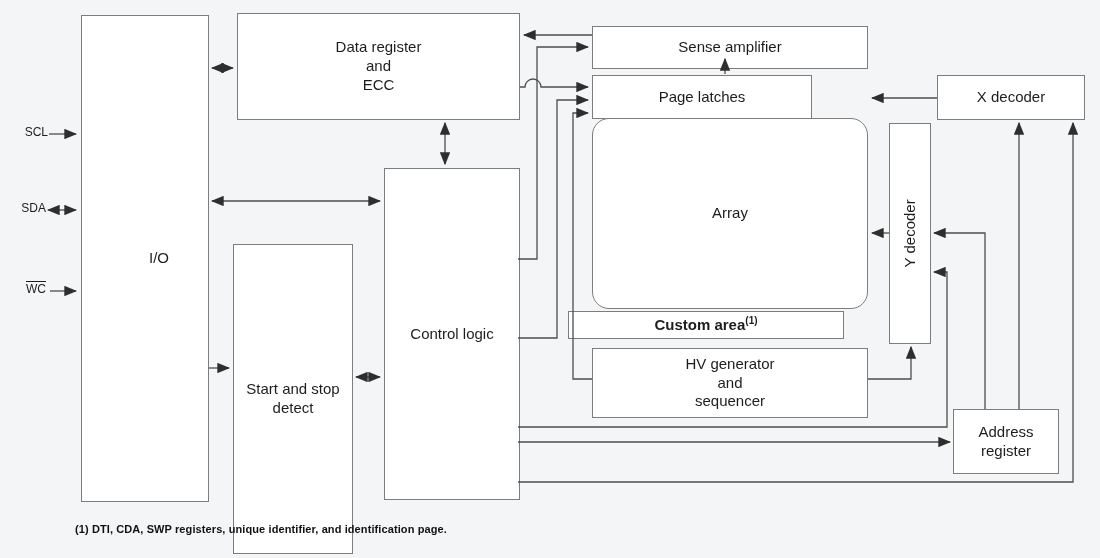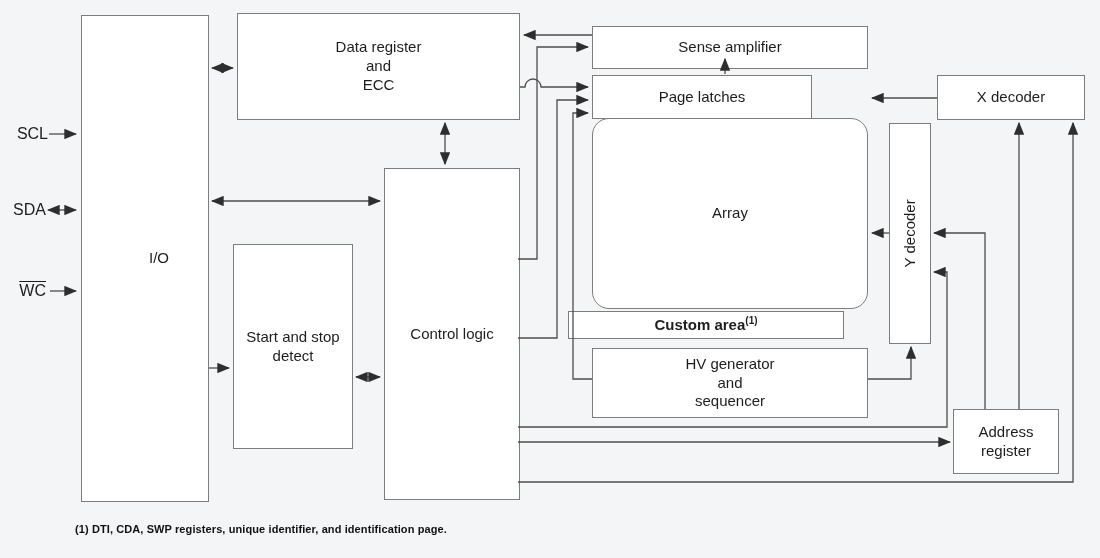--- a/index.html
+++ b/index.html
@@ -21,21 +21,21 @@
     color:#1d1d1d;
     font-size:15px;line-height:1.25;text-align:center;
   }
   .box .lbl{white-space:pre-line;}
   sup{font-size:10px;line-height:0;}
   .rot .lbl{
     transform:rotate(-90deg);
     white-space:nowrap;
   }
   .sig{
-    position:absolute;color:#1d1d1d;font-size:16px;
+    position:absolute;color:#1d1d1d;font-size:12px;
   }
   .ov{text-decoration:overline;}
   #wires{position:absolute;left:0;top:0;pointer-events:none;}
   #footnote{
     position:absolute;left:75px;top:523px;
     font-size:11px;font-weight:bold;color:#111;
     letter-spacing:0.1px;
   }
 </style>
 </head>
@@ -46,21 +46,21 @@
   <div class="box" style="left:81px;top:15px;width:128px;height:487px;padding-left:28px;">
     <span class="lbl">I/O</span>
   </div>
 
   <div class="box" style="left:237px;top:13px;width:283px;height:107px;">
     <span class="lbl">Data register
 and
 ECC</span>
   </div>
 
-  <div class="box" style="left:233px;top:244px;width:120px;height:205px;">
+  <div class="box" style="left:233px;top:244px;width:120px;height:310px;">
     <span class="lbl">Start and stop
 detect</span>
   </div>
 
   <div class="box" style="left:384px;top:168px;width:136px;height:332px;">
     <span class="lbl">Control logic</span>
   </div>
 
   <div class="box" style="left:592px;top:26px;width:276px;height:43px;">
     <span class="lbl">Sense amplifier</span>

